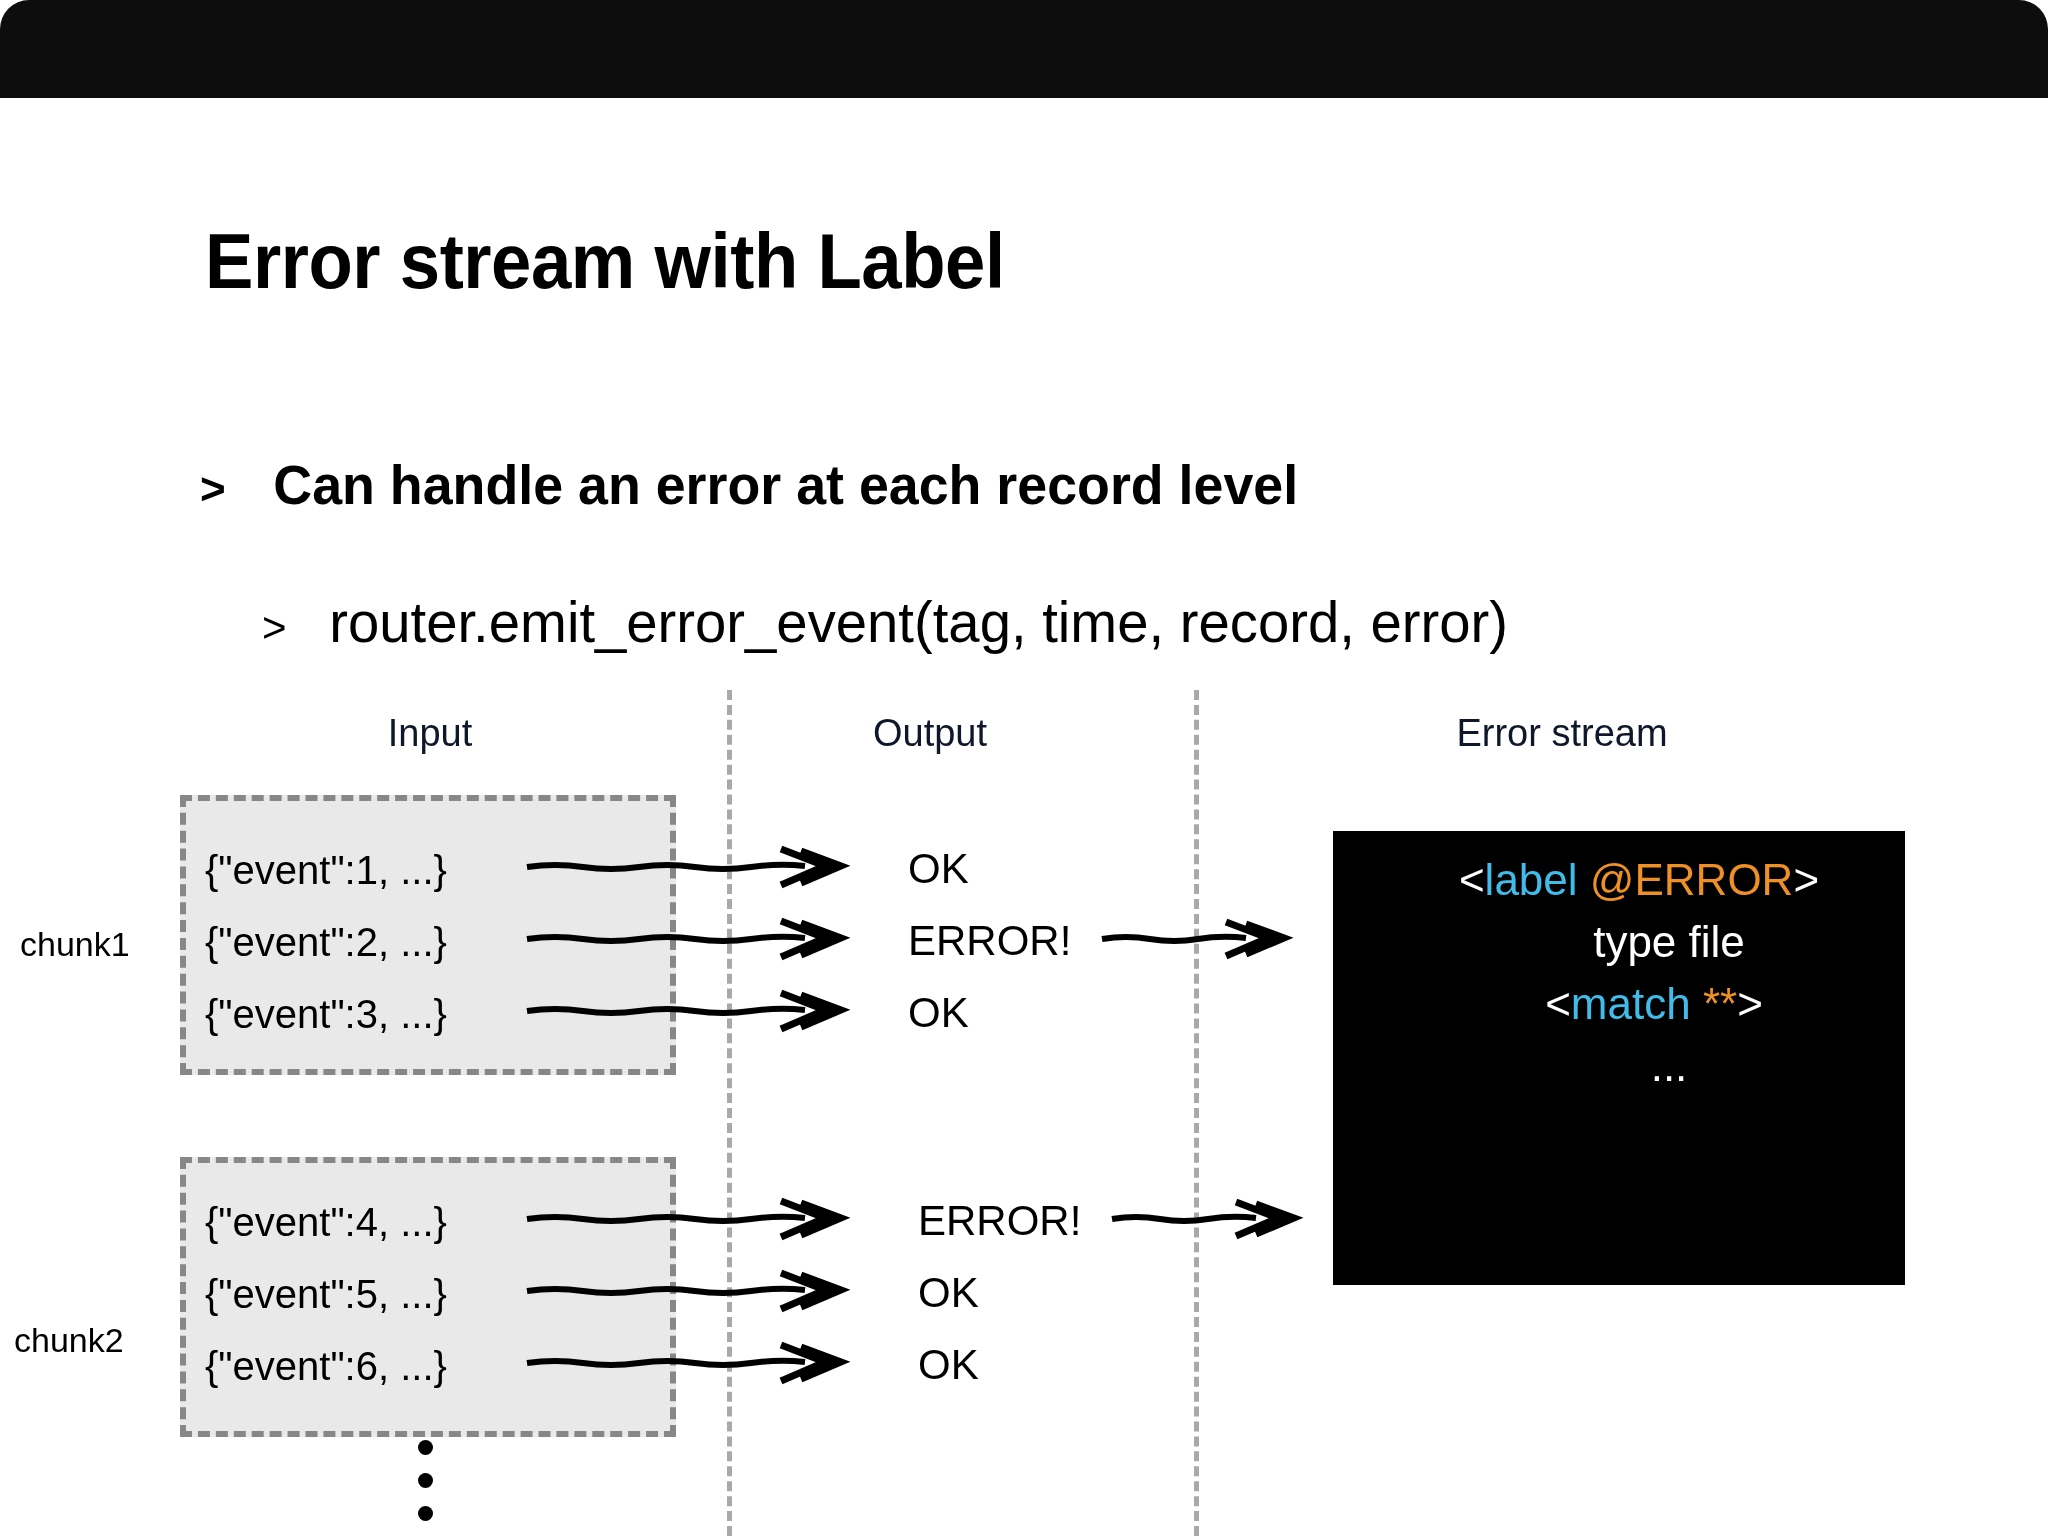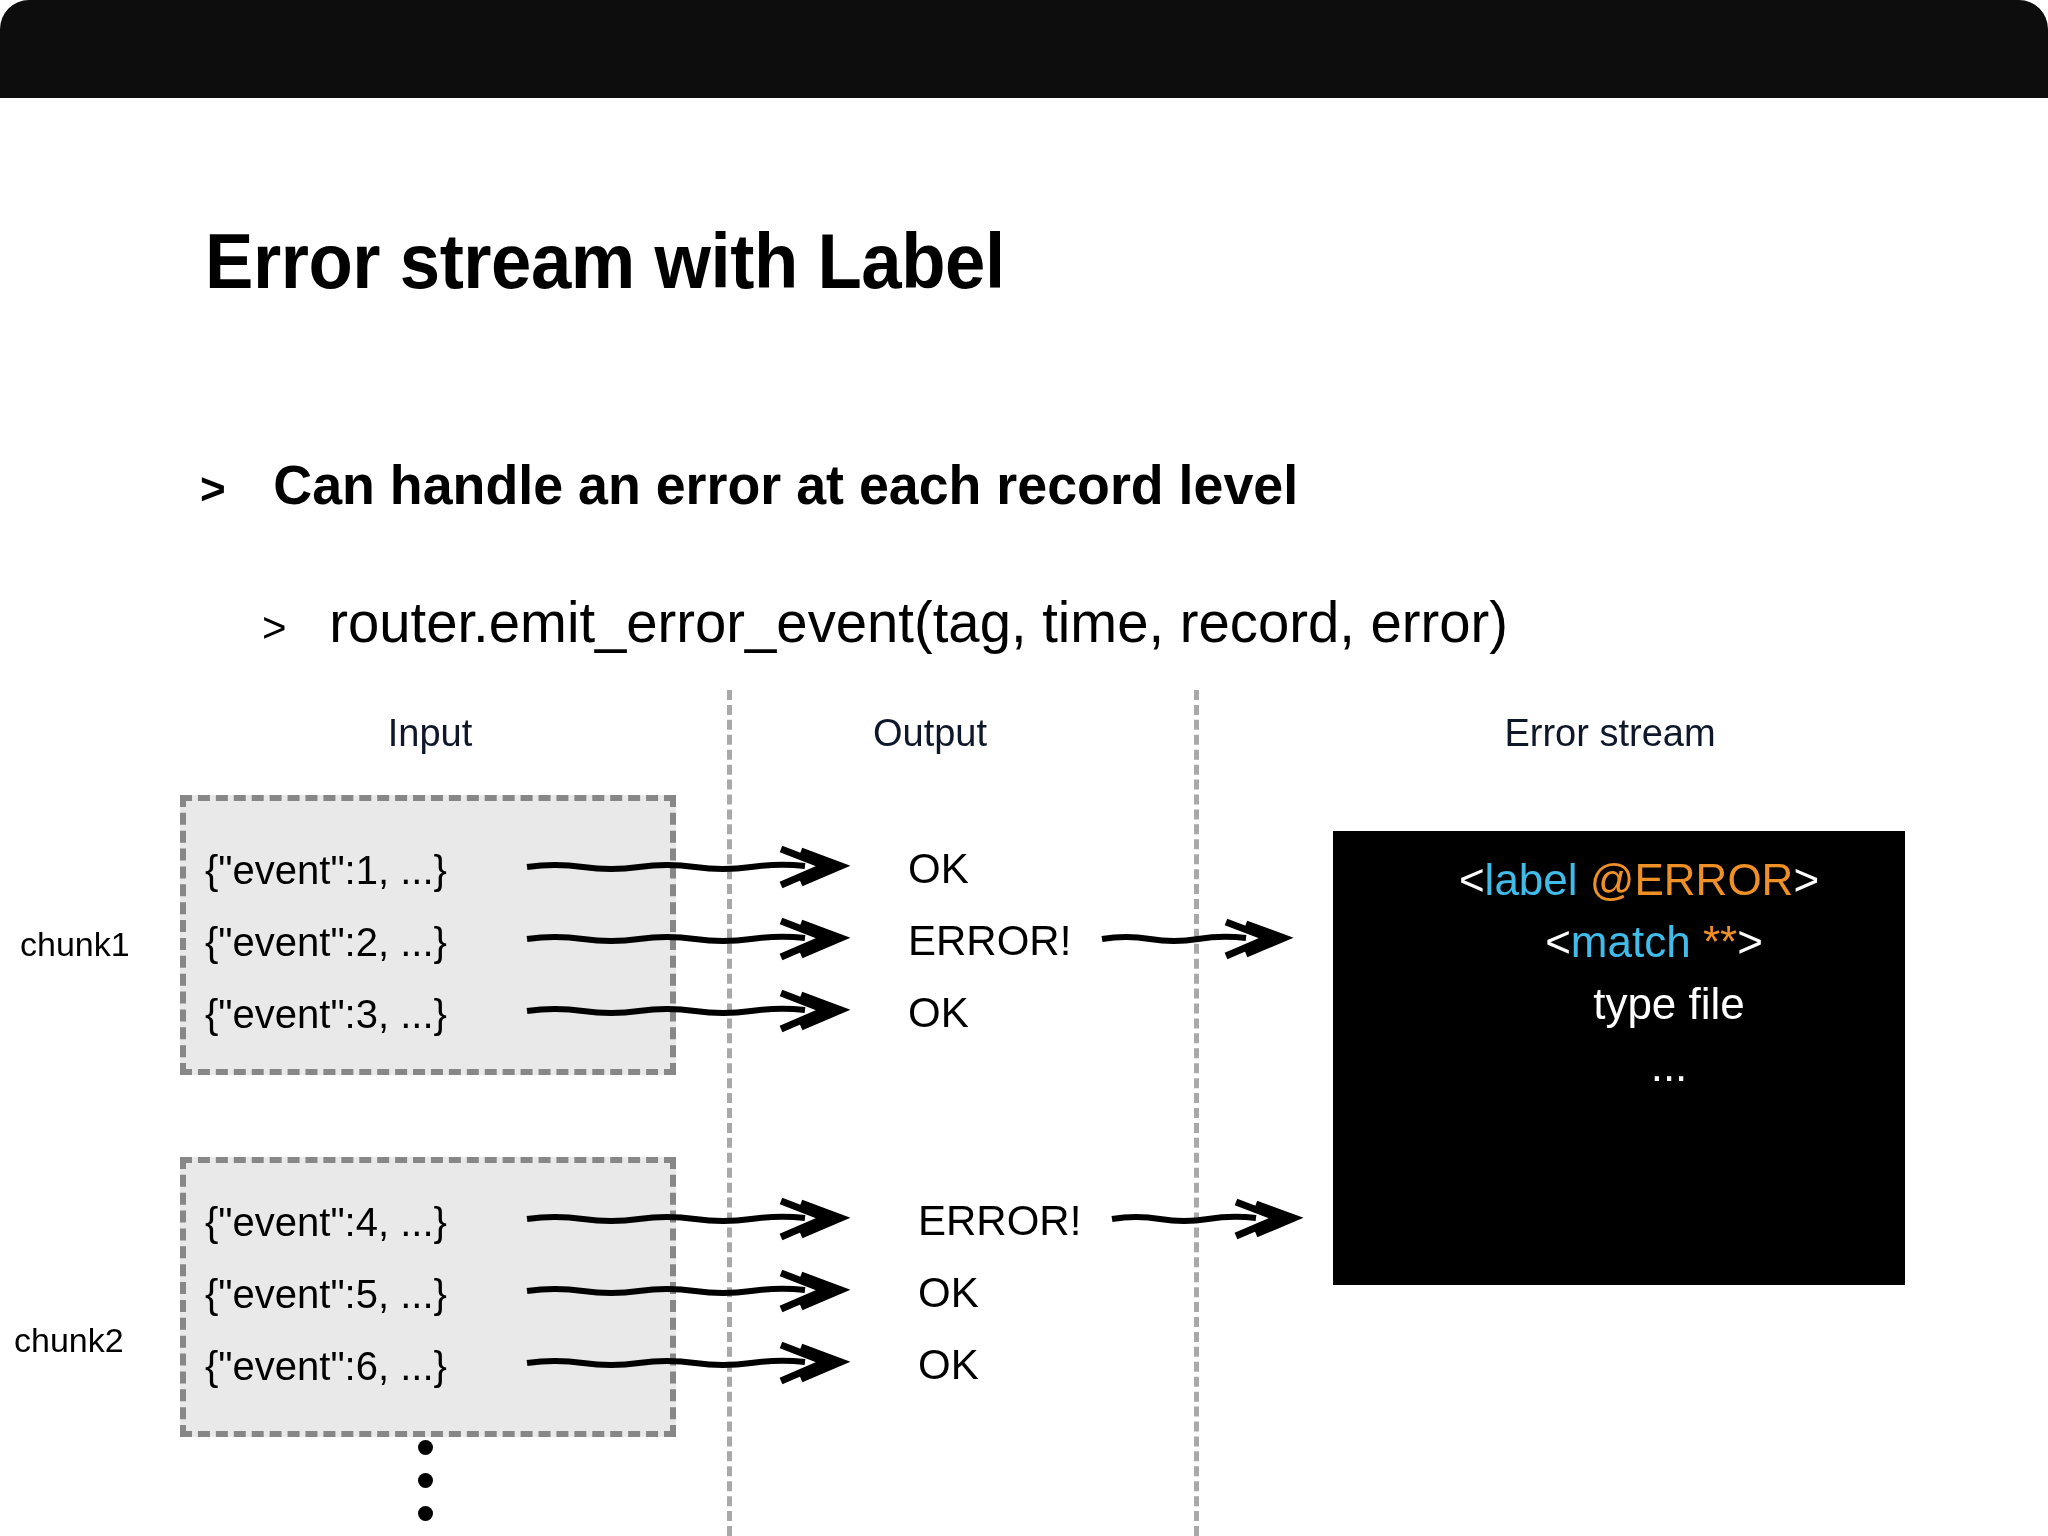--- a/index.html
+++ b/index.html
@@ -93,21 +93,21 @@
   .col-head {
     position: absolute;
     font-family: "Liberation Sans Narrow", "Liberation Sans", sans-serif;
     font-size: 38px;
     color: #0f172a;
     white-space: nowrap;
     text-align: center;
   }
   #head-input  { left: 300px;  top: 712px; width: 260px; }
   #head-output { left: 800px;  top: 712px; width: 260px; }
-  #head-error  { left: 1380px; top: 712px; width: 460px; }
+  #head-error  { left: 1332px; top: 712px; width: 460px; }
 
   
   .vdash {
     position: absolute;
     top: 690px;
     width: 0;
     height: 846px;
     border-left: 5px dashed #a9a9a9;
   }
   #vdash-1 { left: 727px; }
@@ -302,19 +302,19 @@
   </svg>
 
   <div class="vdots">
     <span></span>
       <span></span>
       <span></span>
   </div>
 
   <div id="code-panel">
     <div class="cline ci-0"><span class="plain">&lt;</span><span class="tag">label</span><span class="plain"> </span><span class="attr">@ERROR</span><span class="plain">&gt;</span></div>
+    <div class="cline ci-2"><span class="plain">type file</span></div>
     <div class="cline ci-1"><span class="plain">&lt;</span><span class="tag">match</span><span class="plain"> </span><span class="attr">**</span><span class="plain">&gt;</span></div>
-    <div class="cline ci-2"><span class="plain">type file</span></div>
     <div class="cline ci-2"><span class="plain">...</span></div>
   </div>
 
 
 </div>
 
 </body></html>

